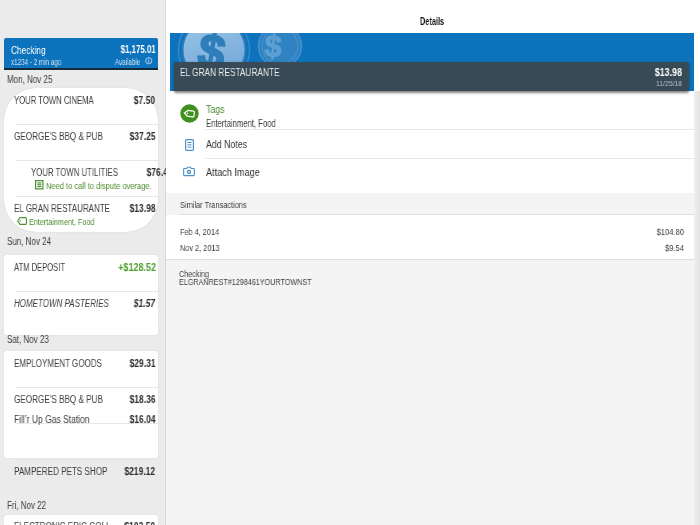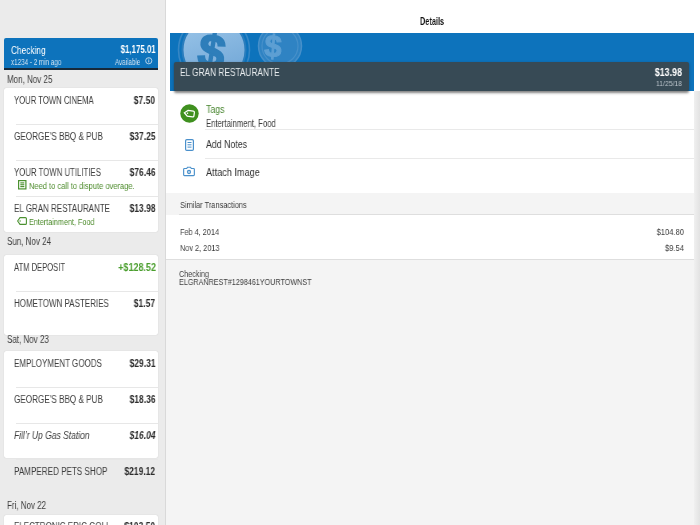--- a/index.html
+++ b/index.html
@@ -33,32 +33,32 @@
     <div class="tr" style="right:17.5px;top:20px;font-size:8.5px;color:#cfe1f0;transform:scaleX(0.74);">Available</div>
     <svg class="ab" style="right:5.5px;top:19.2px;" width="7.5" height="7.5" viewBox="0 0 8 8">
       <circle cx="4" cy="4" r="3.3" fill="none" stroke="#cfe1f0" stroke-width="0.9"></circle>
       <line x1="4" y1="3.4" x2="4" y2="5.8" stroke="#cfe1f0" stroke-width="1"></line>
       <circle cx="4" cy="2.2" r="0.55" fill="#cfe1f0"></circle>
     </svg>
   </div>
 
   <div class="datelbl" style="top:74.6px;">Mon, Nov 25</div>
 
-  <div class="card" style="top:88px;height:144px;">
+  <div class="card" style="top:88px;height:144px;border-radius:32px;">
     <div class="row" style="top:0;height:36px;">
       <div class="rtitle" style="transform:scaleX(0.77);">YOUR TOWN CINEMA</div>
         <div class="ramt">$7.50</div>
     </div>
     <div class="div ab" style="left:12px;right:0;top:36px;height:1px;background:#e7e7e7;"></div>
     <div class="row" style="top:36px;height:36px;">
       <div class="rtitle" style="transform:scaleX(0.815);">GEORGE'S BBQ &amp; PUB</div>
         <div class="ramt">$37.25</div>
     </div>
     <div class="div ab" style="left:12px;right:0;top:72px;height:1px;background:#e7e7e7;"></div>
-    <div class="row" style="top:72px;height:36px;">
+    <div class="row" style="top:72px;height:36px;margin-left:17px;">
       <div class="rtitle" style="transform:scaleX(0.78);">YOUR TOWN UTILITIES</div>
         <div class="ramt">$76.46</div>
       <svg class="ab" style="left:14px;top:20px;" width="8.5" height="9.5" viewBox="0 0 8.5 9.5">
           <rect x="0.6" y="0.6" width="7.3" height="8.3" fill="none" stroke="#4b9130" stroke-width="1.2"></rect>
           <line x1="2.3" y1="2.9" x2="6.3" y2="2.9" stroke="#4b9130" stroke-width="1.15"></line>
           <line x1="2.3" y1="4.75" x2="6.3" y2="4.75" stroke="#4b9130" stroke-width="1.15"></line>
           <line x1="2.3" y1="6.6" x2="6.3" y2="6.6" stroke="#4b9130" stroke-width="1.15"></line>
         </svg>
       <div class="rsub">Need to call to dispute overage.</div>
     </div>
@@ -75,40 +75,40 @@
   </div>
 
   <div class="datelbl" style="top:236.9px;">Sun, Nov 24</div>
 
   <div class="card" style="top:255px;height:80px;">
     <div class="row" style="top:0;height:36px;">
       <div class="rtitle" style="transform:scaleX(0.76);">ATM DEPOSIT</div>
         <div class="ramt" style="color:#4a9e2d;transform:scaleX(0.9);">+$128.52</div>
     </div>
     <div class="div ab" style="left:12px;right:0;top:36px;height:1px;background:#e7e7e7;"></div>
-    <div class="row" style="top:36px;height:36px;">
+    <div class="row" style="top:36px;height:36px;font-style:italic;">
       <div class="rtitle" style="transform:scaleX(0.8);">HOMETOWN PASTERIES</div>
         <div class="ramt">$1.57</div>
     </div>
   </div>
 
   <div class="datelbl" style="top:335px;">Sat, Nov 23</div>
 
   <div class="card" style="top:351px;height:107px;">
     <div class="row" style="top:0;height:36px;">
       <div class="rtitle" style="transform:scaleX(0.8);">EMPLOYMENT GOODS</div>
         <div class="ramt">$29.31</div>
     </div>
     <div class="div ab" style="left:12px;right:0;top:36px;height:1px;background:#e7e7e7;"></div>
     <div class="row" style="top:36px;height:36px;">
       <div class="rtitle" style="transform:scaleX(0.815);">GEORGE'S BBQ &amp; PUB</div>
         <div class="ramt">$18.36</div>
     </div>
     <div class="div ab" style="left:12px;right:0;top:72px;height:1px;background:#e7e7e7;"></div>
-    <div class="row" style="top:72px;height:36px;font-style:italic;">
+    <div class="row" style="top:56px;height:36px;">
       <div class="rtitle" style="transform:scaleX(0.85);">Fill’r Up Gas Station</div>
         <div class="ramt">$16.04</div>
     </div>
     <div class="div ab" style="left:12px;right:0;top:108px;height:1px;background:#e7e7e7;"></div>
     <div class="row" style="top:108px;height:36px;">
       <div class="rtitle" style="transform:scaleX(0.81);">PAMPERED PETS SHOP</div>
         <div class="ramt">$219.12</div>
     </div>
   </div>
 

